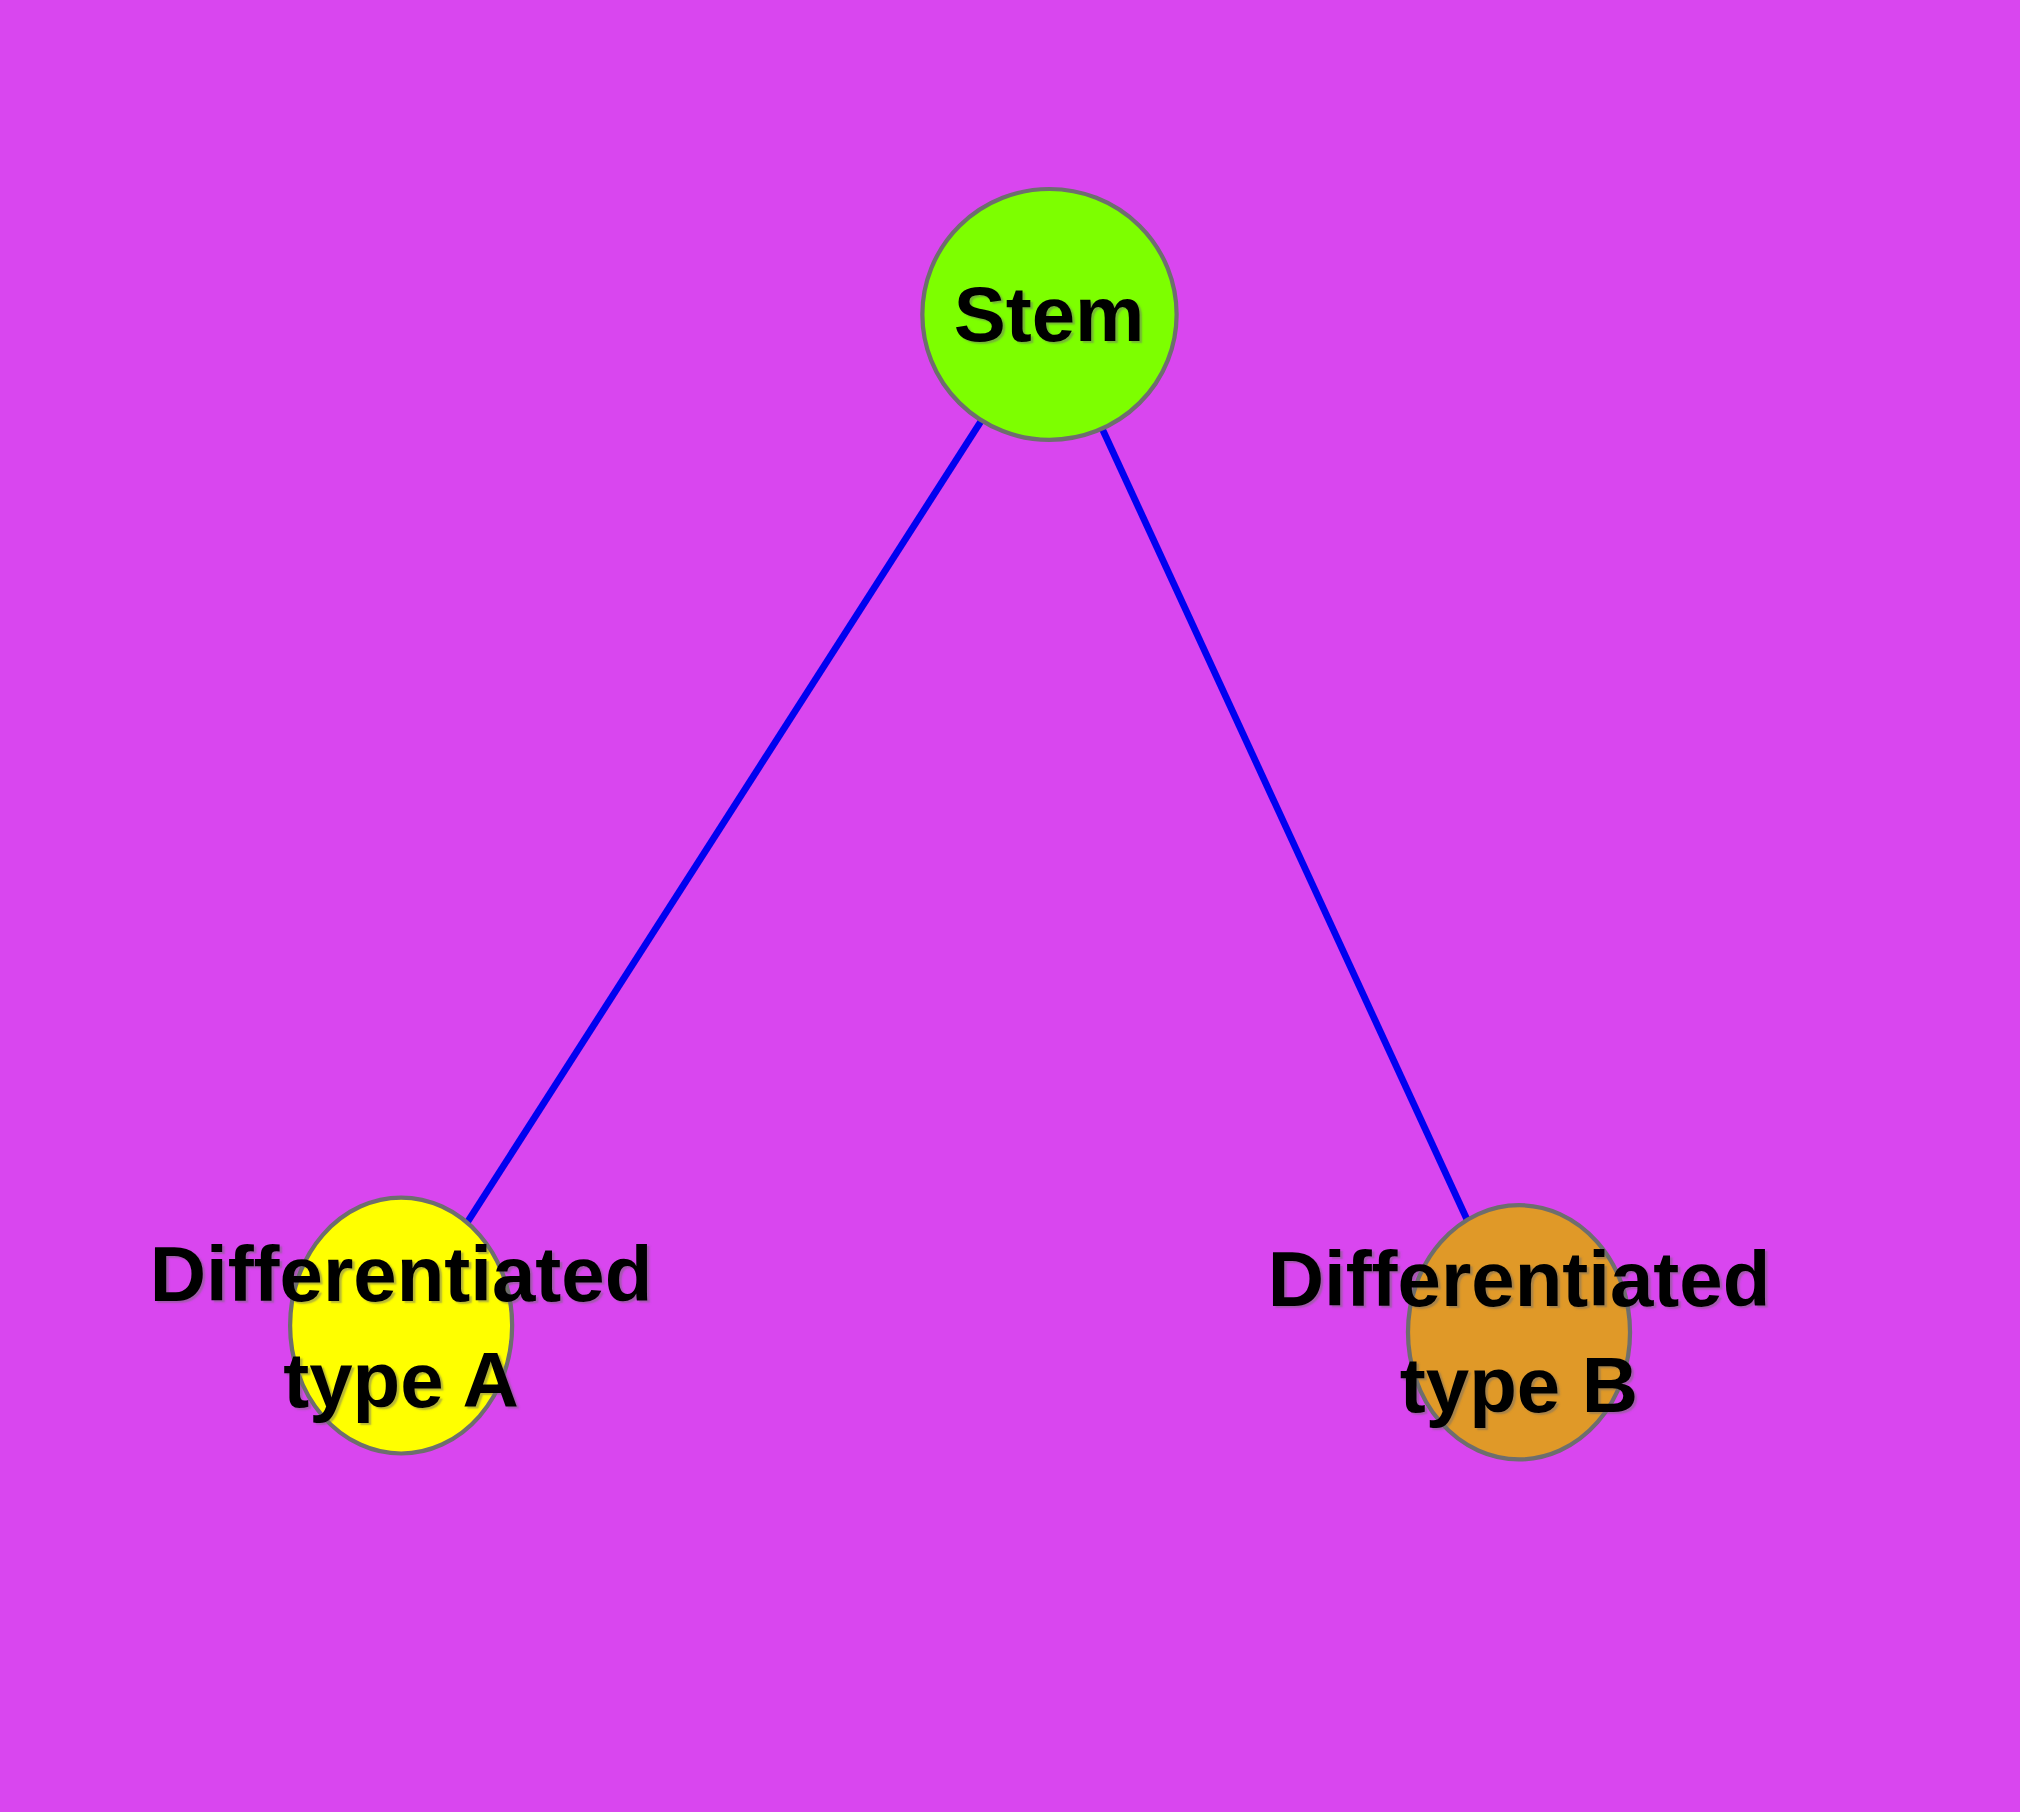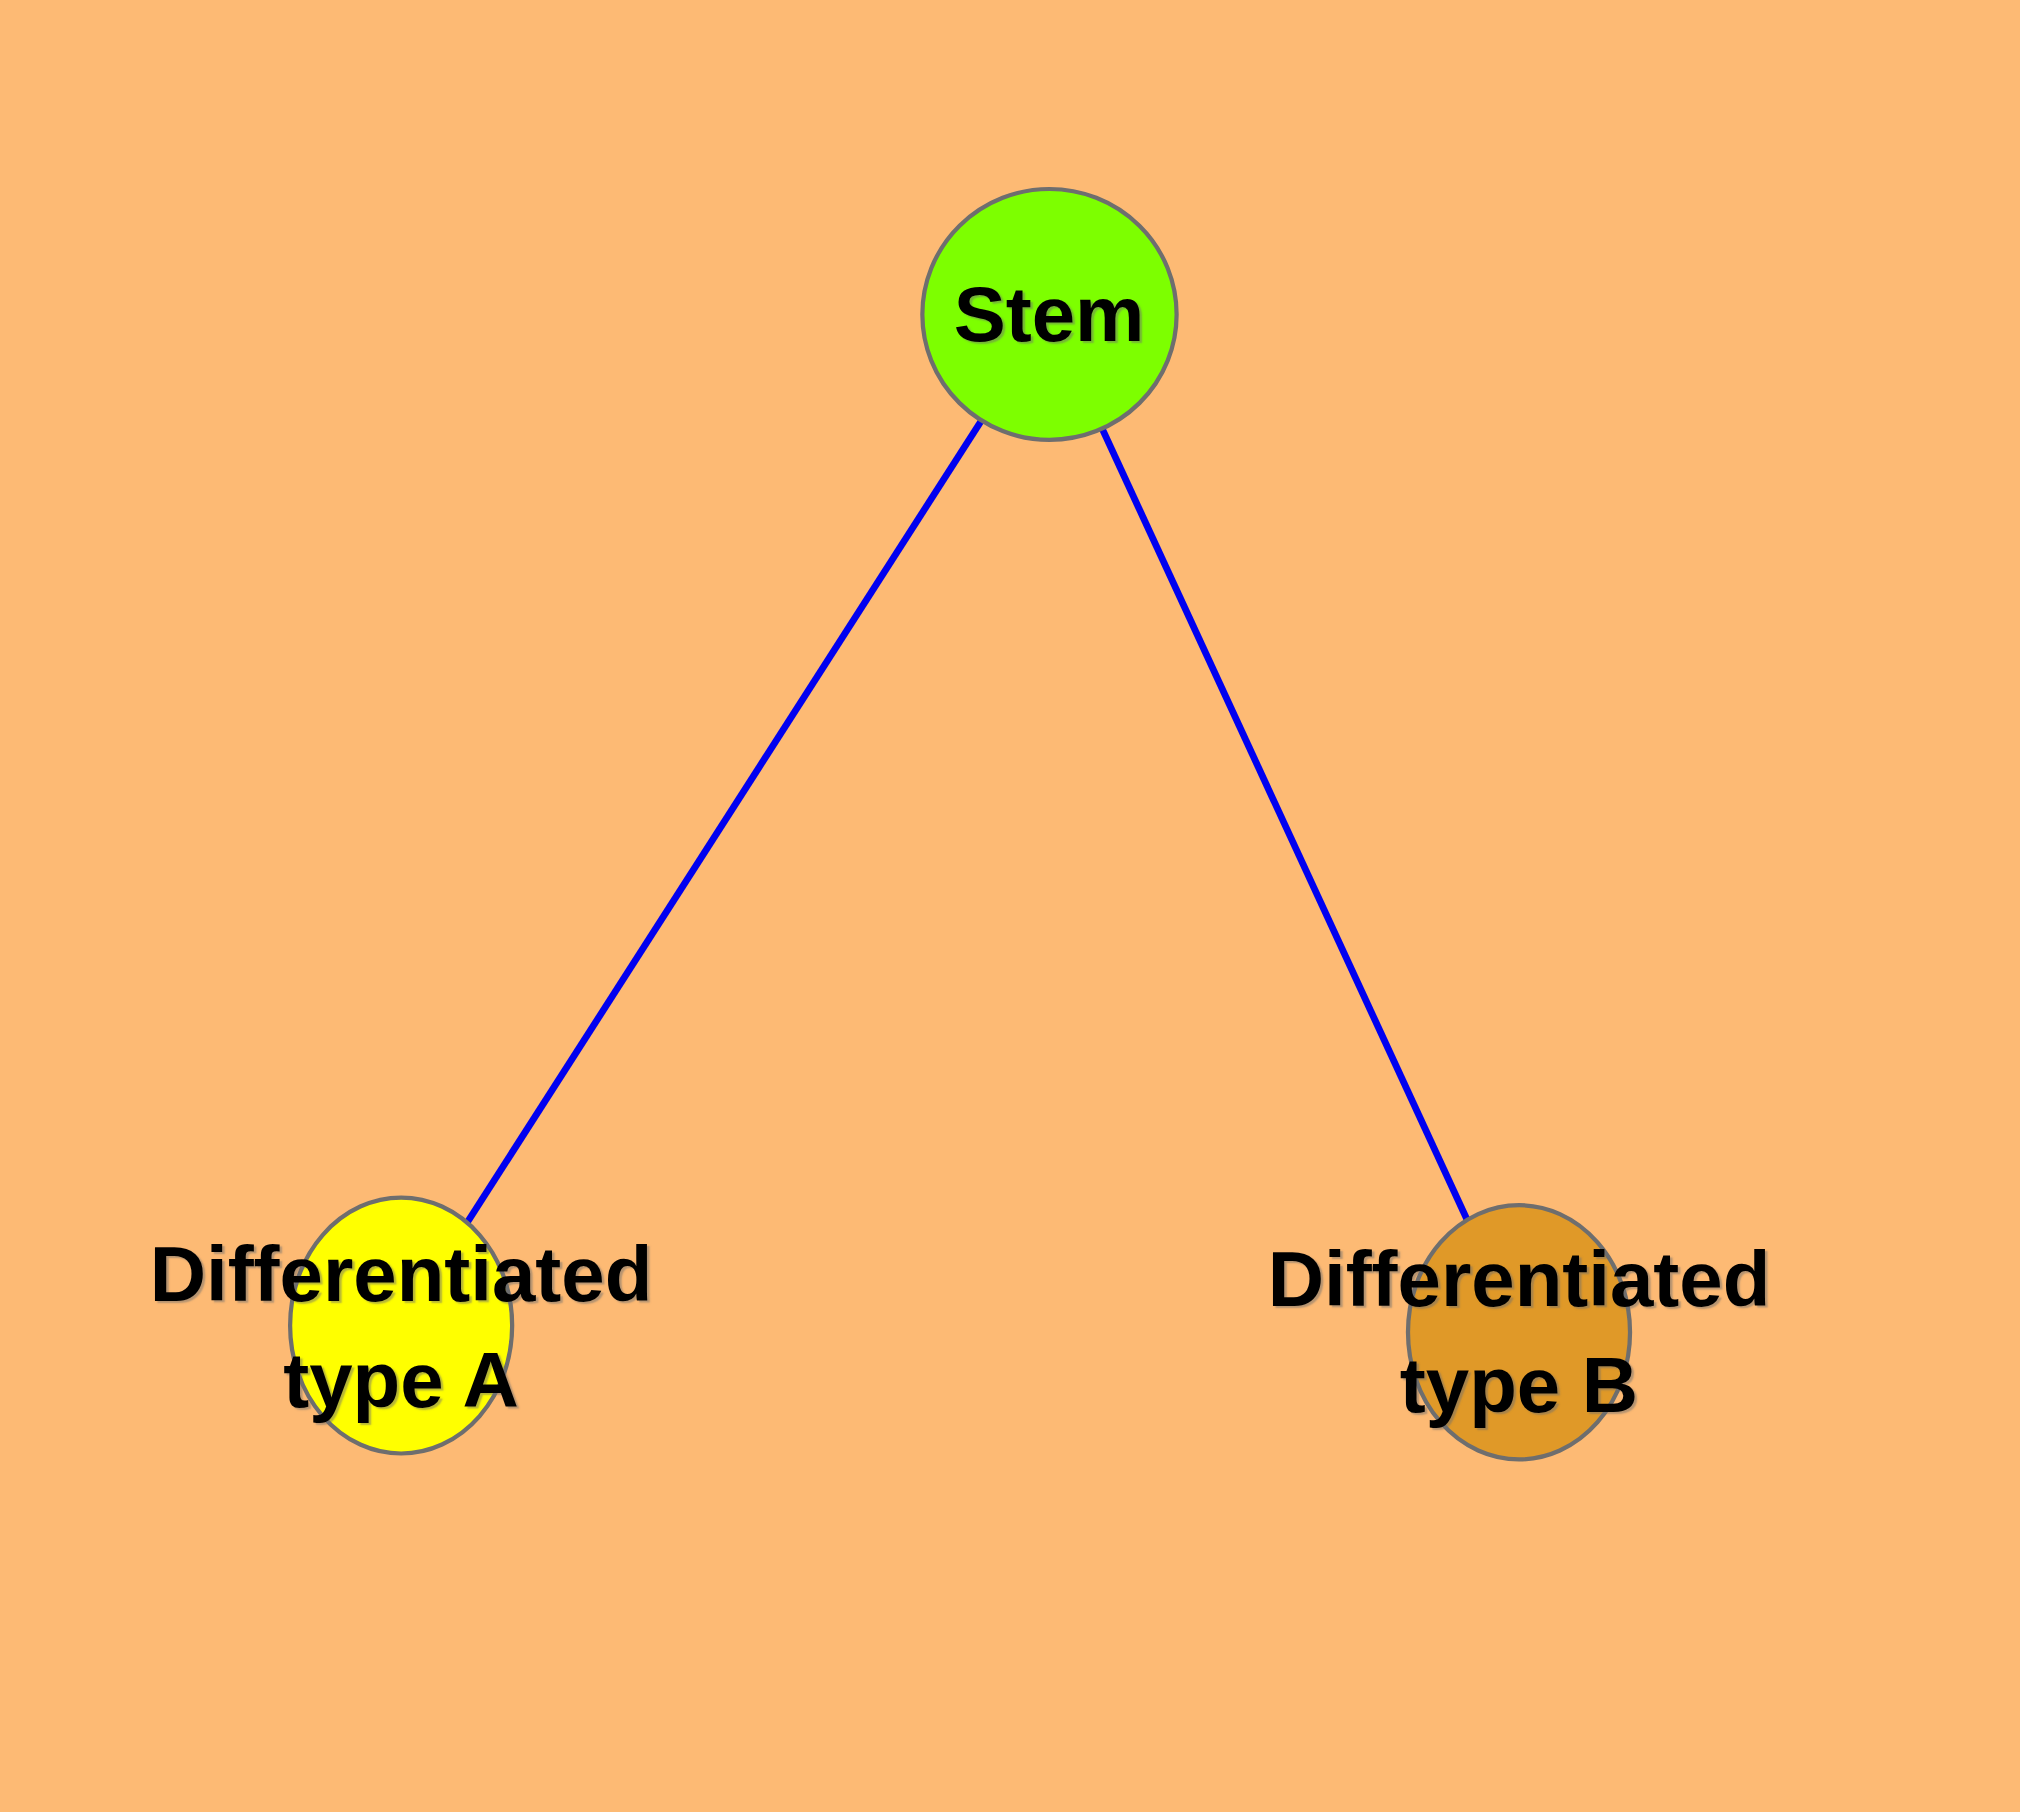--- a/index.html
+++ b/index.html
@@ -4,21 +4,21 @@
 <style>
   html, body {
     margin: 0;
     padding: 0;
     background: #cacaf3;
   }
   .stage {
     position: relative;
     width: 2021px;
     height: 1812px;
-    background: #fdba74;
+    background: #d946ef;
     font-family: "Liberation Sans", sans-serif;
     overflow: hidden;
   }
   .graph-svg {
     position: absolute;
     left: 0;
     top: 0;
   }
   .edge {
     stroke-width: 8px;

